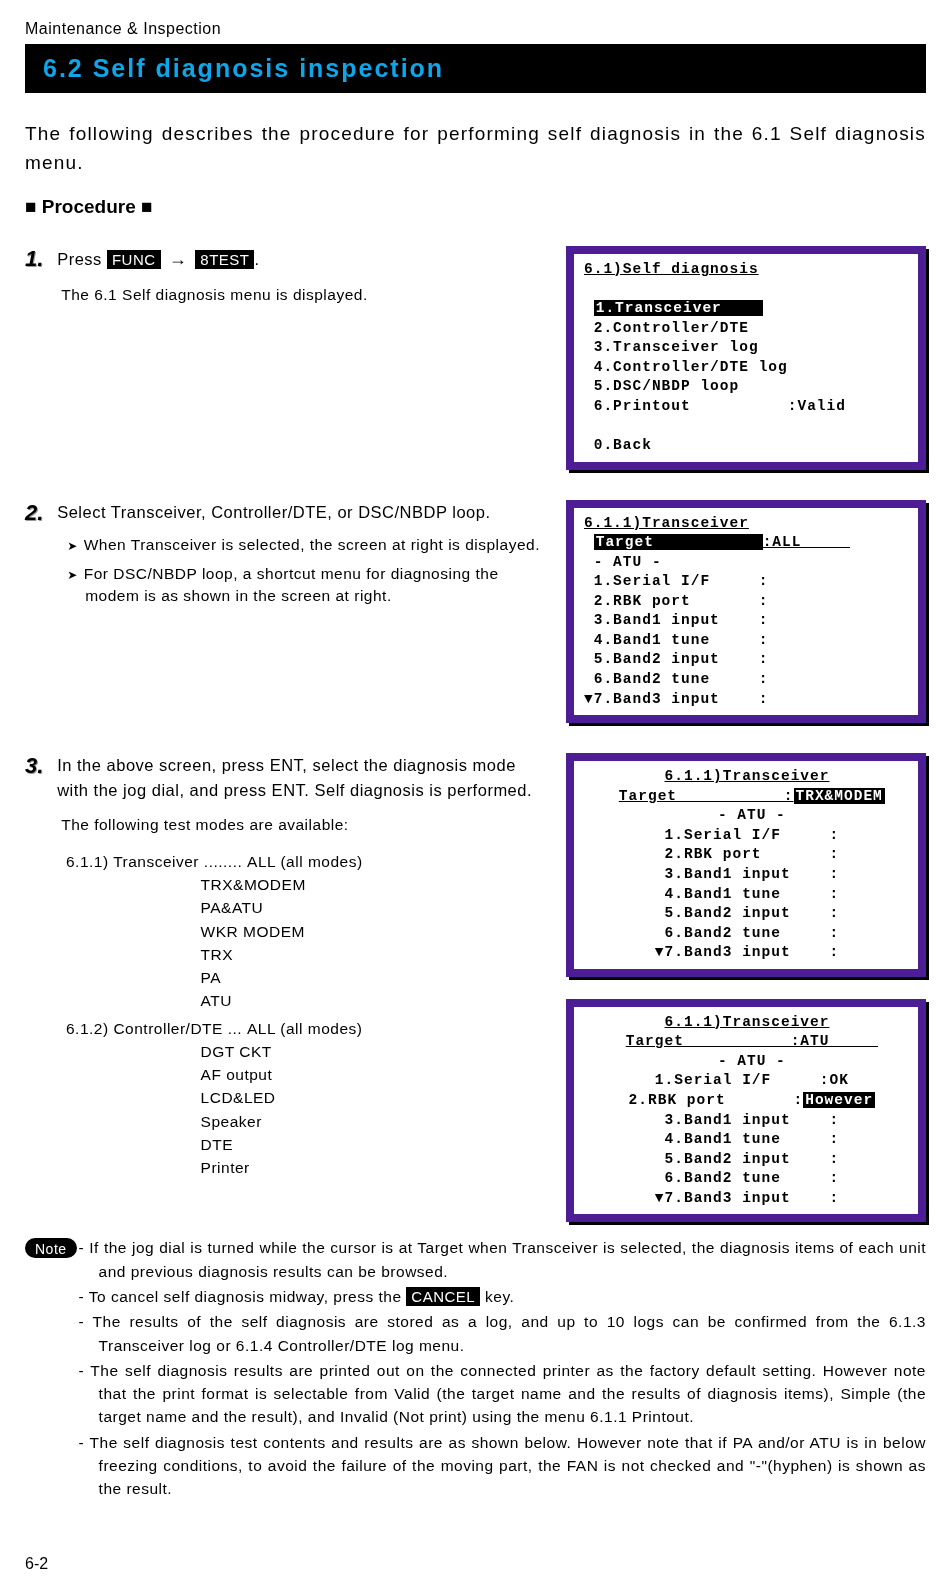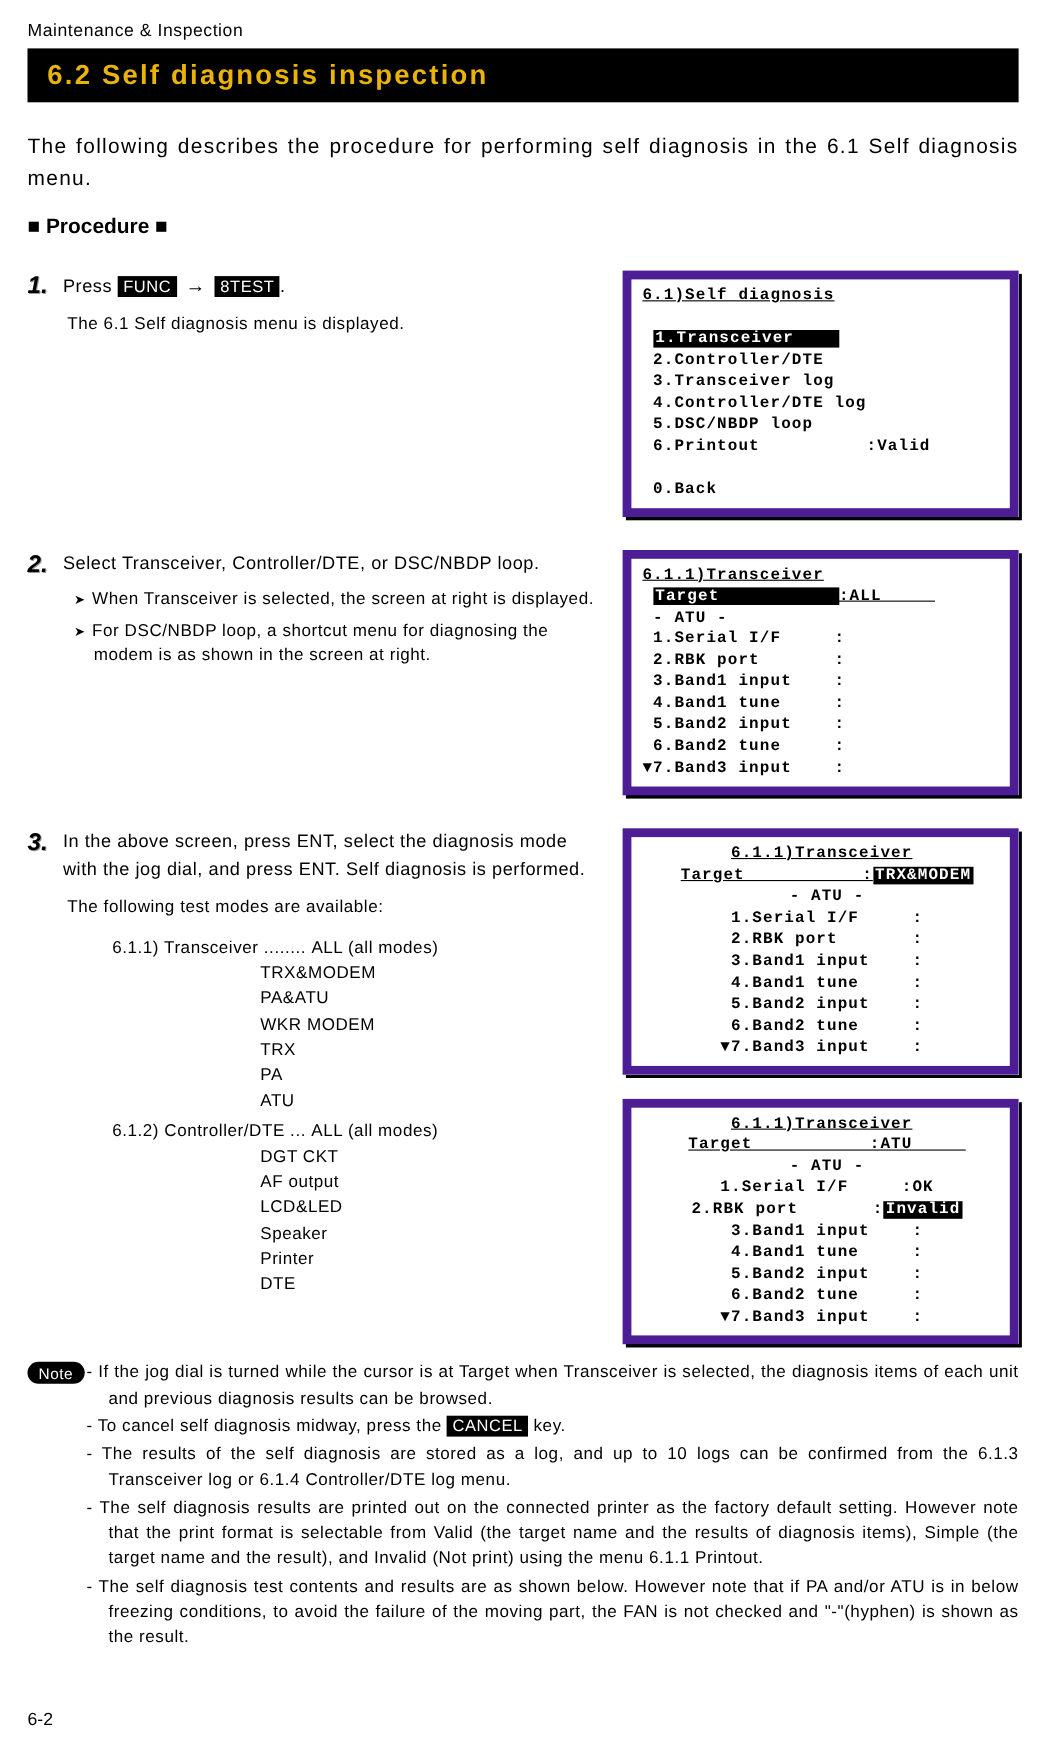--- a/index.html
+++ b/index.html
@@ -8,21 +8,21 @@
     margin: 0;
     padding: 20px 25px 40px 25px;
     width: 951px;
     background: #fff;
     color: #000;
     font-size: 15px;
   }
   .header-path { font-size: 16px; margin-bottom: 6px; letter-spacing: 0.5px; }
   .title-bar {
     background: #000;
-    color: #eab308;
+    color: #0ea5e9;
     font-size: 25px;
     font-weight: bold;
     padding: 10px 18px;
     letter-spacing: 2px;
     margin-bottom: 26px;
   }
   .intro { font-size: 19px; text-align: justify; letter-spacing: 1.2px; margin-bottom: 18px; line-height: 1.55; }
   .proc-head { font-size: 19px; font-weight: bold; margin-bottom: 28px; }
   .step-row { display: flex; gap: 16px; margin-bottom: 30px; }
   .step-left { flex: 1 1 auto; }
@@ -52,21 +52,21 @@
     padding: 6px 8px 6px 10px;
     white-space: pre;
     flex: 0 0 auto;
     letter-spacing: 1px;
   }
   .screen-box .u { text-decoration: underline; }
   .screen-box .hi { background:#000; color:#fff; padding: 0 2px; }
   .screen-col { display:flex; flex-direction: column; gap: 22px; text-align: center; }
   .down-tri { display:inline-block; transform: scaleY(1);}
   .test-modes { margin-top:14px; margin-left:4px; font-size:15.5px; }
-  .mode-line { display:flex;margin-left:36px; }
+  .mode-line { display:flex; }
   .mode-label { white-space: pre; }
   .mode-vals { white-space: pre; }
   .note-row { display:flex; gap: 2px; margin-top: 14px; font-size:15.5px; line-height:1.5; letter-spacing: 0.5px;}
   .note-pill { background:#000; color:#fff; border-radius: 10px; padding: 1px 10px; font-size:14px; height: 20px; margin-top:2px;}
   .note-body { flex:1; text-align: justify; }
   .note-body .item { padding-left: 20px; text-indent:-20px; margin-bottom: 2px; }
   .note-body .item::before { content:"-  "; }
   .page-num { position: absolute; left: 25px; top: 1555px; font-size:16px; }
 </style>
 </head>
@@ -172,45 +172,45 @@
           <div class="mode-line">
             <span class="mode-label">                             </span>
             <span class="mode-vals">LCD&amp;LED</span>
           </div>
           <div class="mode-line">
             <span class="mode-label">                             </span>
             <span class="mode-vals">Speaker</span>
           </div>
           <div class="mode-line">
             <span class="mode-label">                             </span>
+            <span class="mode-vals">DTE</span>
+          </div>
+          <div class="mode-line">
+            <span class="mode-label">                             </span>
             <span class="mode-vals">Printer</span>
-          </div>
-          <div class="mode-line">
-            <span class="mode-label">                             </span>
-            <span class="mode-vals">DTE</span>
           </div>
         </div>
     </span>
   </div>
   <div class="screen-col">
     <div class="screen-box" id="screen3"><span class="u">6.1.1)Transceiver</span>
  <span class="u">Target           :</span><span class="hi">TRX&amp;MODEM</span>
  - ATU -
  1.Serial I/F     :
  2.RBK port       :
  3.Band1 input    :
  4.Band1 tune     :
  5.Band2 input    :
  6.Band2 tune     :
 <span class="down-tri">▼</span>7.Band3 input    :</div>
     <div class="screen-box" id="screen4"><span class="u">6.1.1)Transceiver</span>
  <span class="u">Target           :ATU     </span>
  - ATU -
  1.Serial I/F     :OK
- 2.RBK port       :<span class="hi">Invalid</span>
+ 2.RBK port       :<span class="hi">However</span>
  3.Band1 input    :
  4.Band1 tune     :
  5.Band2 input    :
  6.Band2 tune     :
 <span class="down-tri">▼</span>7.Band3 input    :</div>
   </div>
 </div>
 
 <div class="note-row">
   <div class="note-pill">Note</div>

